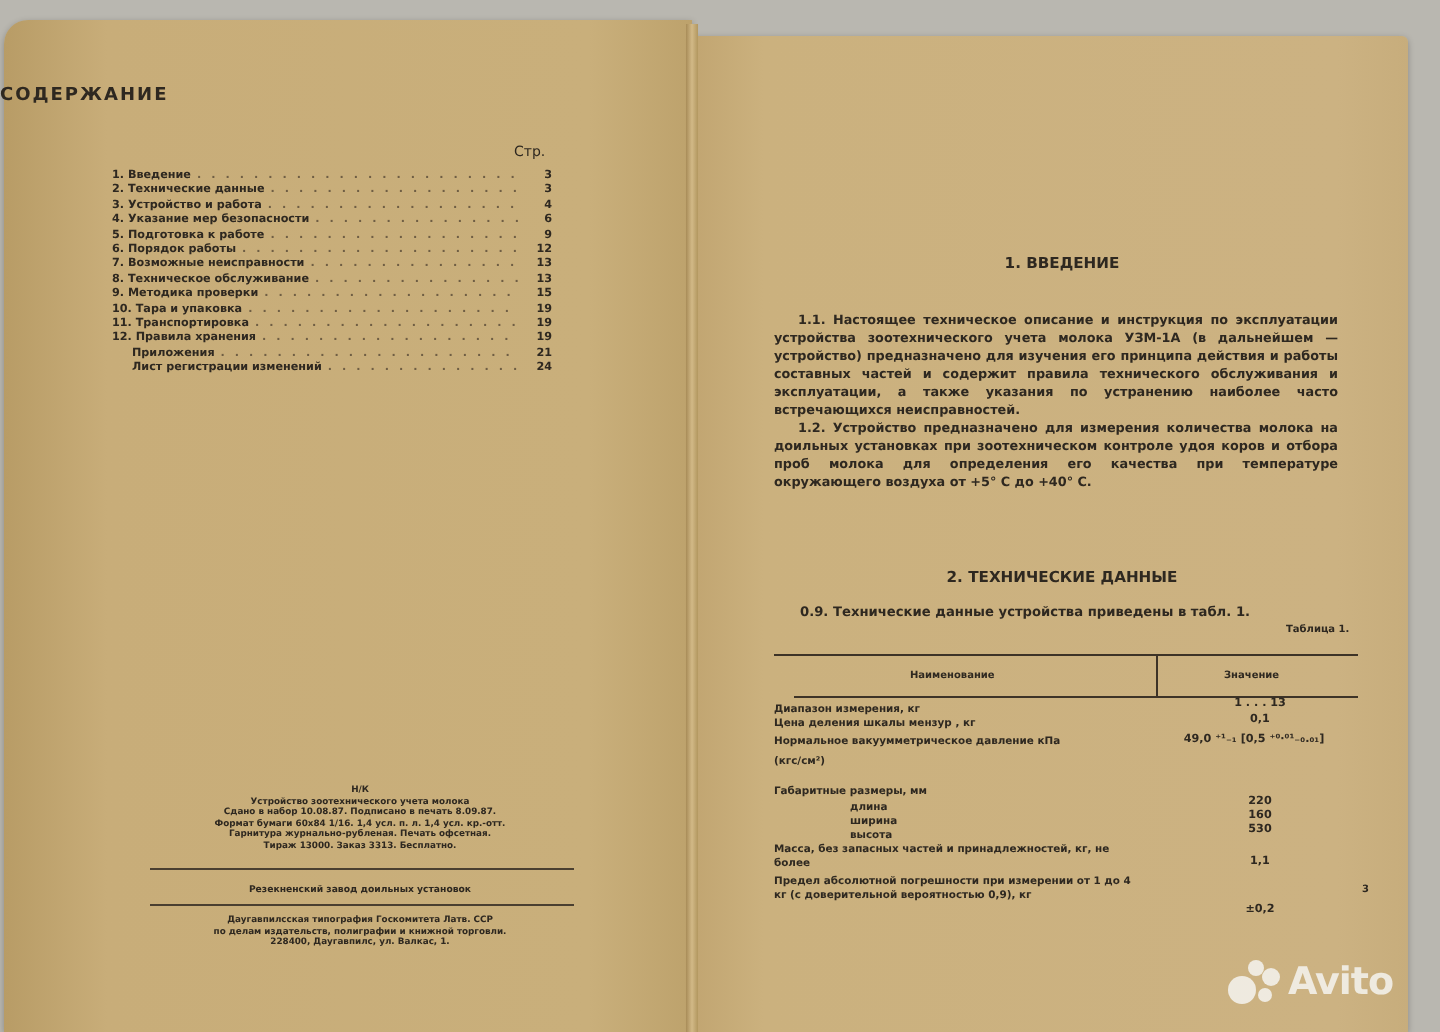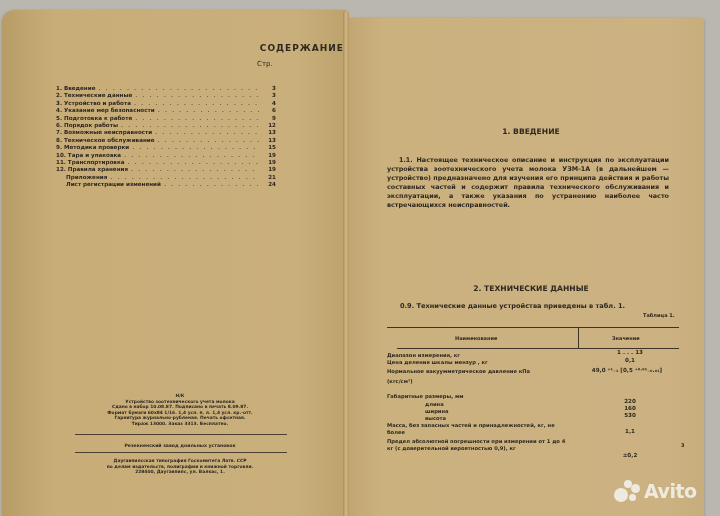--- a/index.html
+++ b/index.html
@@ -24,24 +24,24 @@
     background:linear-gradient(90deg,#c1a571 0%,#cbb17e 10%,#ccb282 90%,#c7ad7c 100%);
     border-top-right-radius:3px;
   }
   .gutter {
     position:absolute; left:343px; top:12px; width:6px; height:504px;
     background:linear-gradient(90deg,#a88c58,#d2b987,#b2975f);
   }
   .ink { color:#2e2820; }
   
   .toc-title {
-    position:absolute; left:0; width:344px; top:43px; text-align:right;
+    position:absolute; left:0; width:344px; top:43px; text-align:left;
     font-weight:bold; font-size:9px; letter-spacing:1px;
   }
-  .toc-str { position:absolute; left:257px; top:60px; font-size:7px; }
+  .toc-str { position:absolute; left:257px; top:72px; font-size:7px; }
   .toc-list { position:absolute; left:56px; top:85px; width:220px; }
   .toc-row {
     display:flex; align-items:flex-end; height:7.4px;
     font-size:5.6px; font-weight:bold; line-height:7.4px;
   }
   .toc-row .lbl { white-space:nowrap; }
   .toc-row .indent { padding-left:10px; }
   .toc-row .dots {
     flex:1; margin:0 3px; overflow:hidden; white-space:nowrap;
     letter-spacing:5px; color:#6f5e44;
@@ -179,20 +179,21 @@
 <div class="rule" style="top:452px"></div>
 <div class="printer ink" id="printer">
     <div>Даугавпилсская типография Госкомитета Латв. ССР</div>
     <div>по делам издательств, полиграфии и книжной торговли.</div>
     <div>228400, Даугавпилс, ул. Валкас, 1.</div>
   </div>
 
 <div class="sec-title ink" style="top:127px">1. ВВЕДЕНИЕ</div>
 <div class="para ink" style="top:156px" id="sec1">
     <p>1.1. Настоящее техническое описание и инструкция по эксплуатации устройства зоотехнического учета молока УЗМ-1А (в дальнейшем — устройство) предназначено для изучения его принципа действия и работы составных частей и содержит правила технического обслуживания и эксплуатации, а также указания по устранению наиболее часто встречающихся неисправностей.</p>
+    <p>1.2. Устройство предназначено для измерения количества молока на доильных установках при зоотехническом контроле удоя коров и отбора проб молока для определения его качества при температуре окружающего воздуха от +5° С до +40° С.</p>
   </div>
 
 <div class="sec-title ink" style="top:284px">2. ТЕХНИЧЕСКИЕ ДАННЫЕ</div>
 <div class="tbl-caption ink">0.9. Технические данные устройства приведены в табл. 1.</div>
 <div class="tbl-num ink">Таблица 1.</div>
 
 <div class="tbl-hline" style="top:327px"></div>
 <div class="tbl-vline"></div>
 <div class="tbl-h ink" style="left:455px">Наименование</div>
 <div class="tbl-h ink" style="left:612px">Значение</div>

